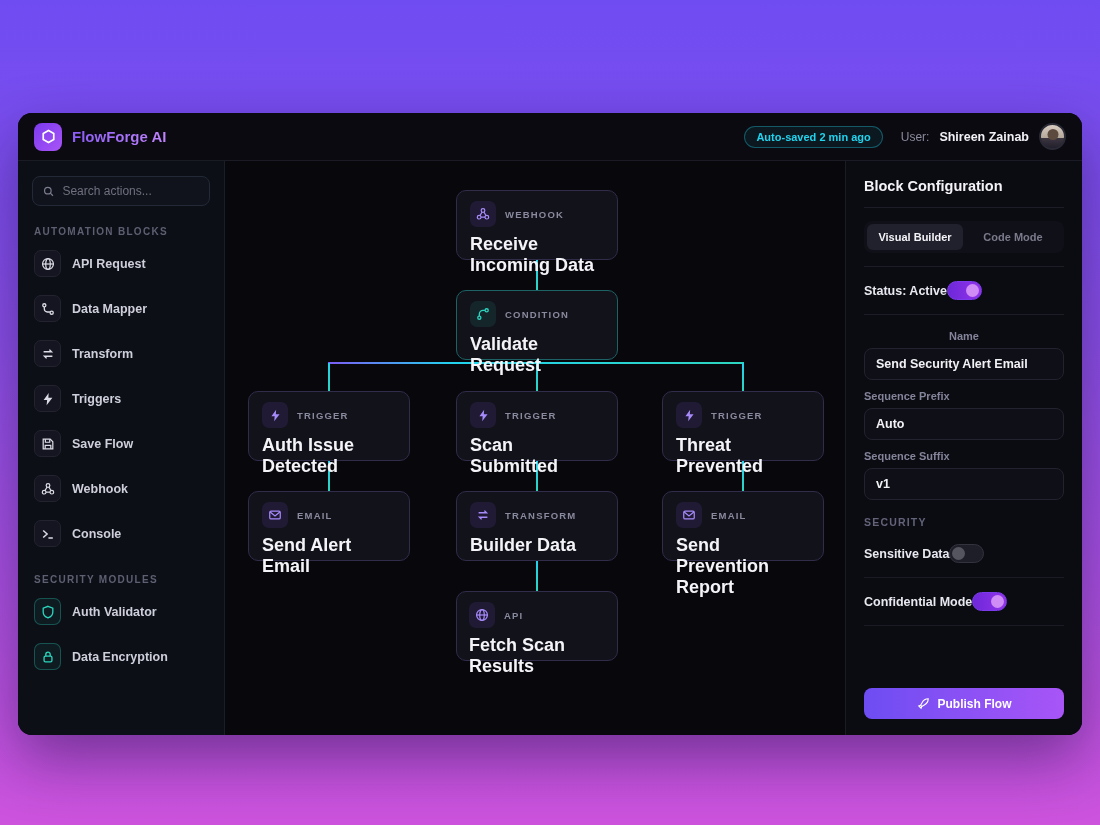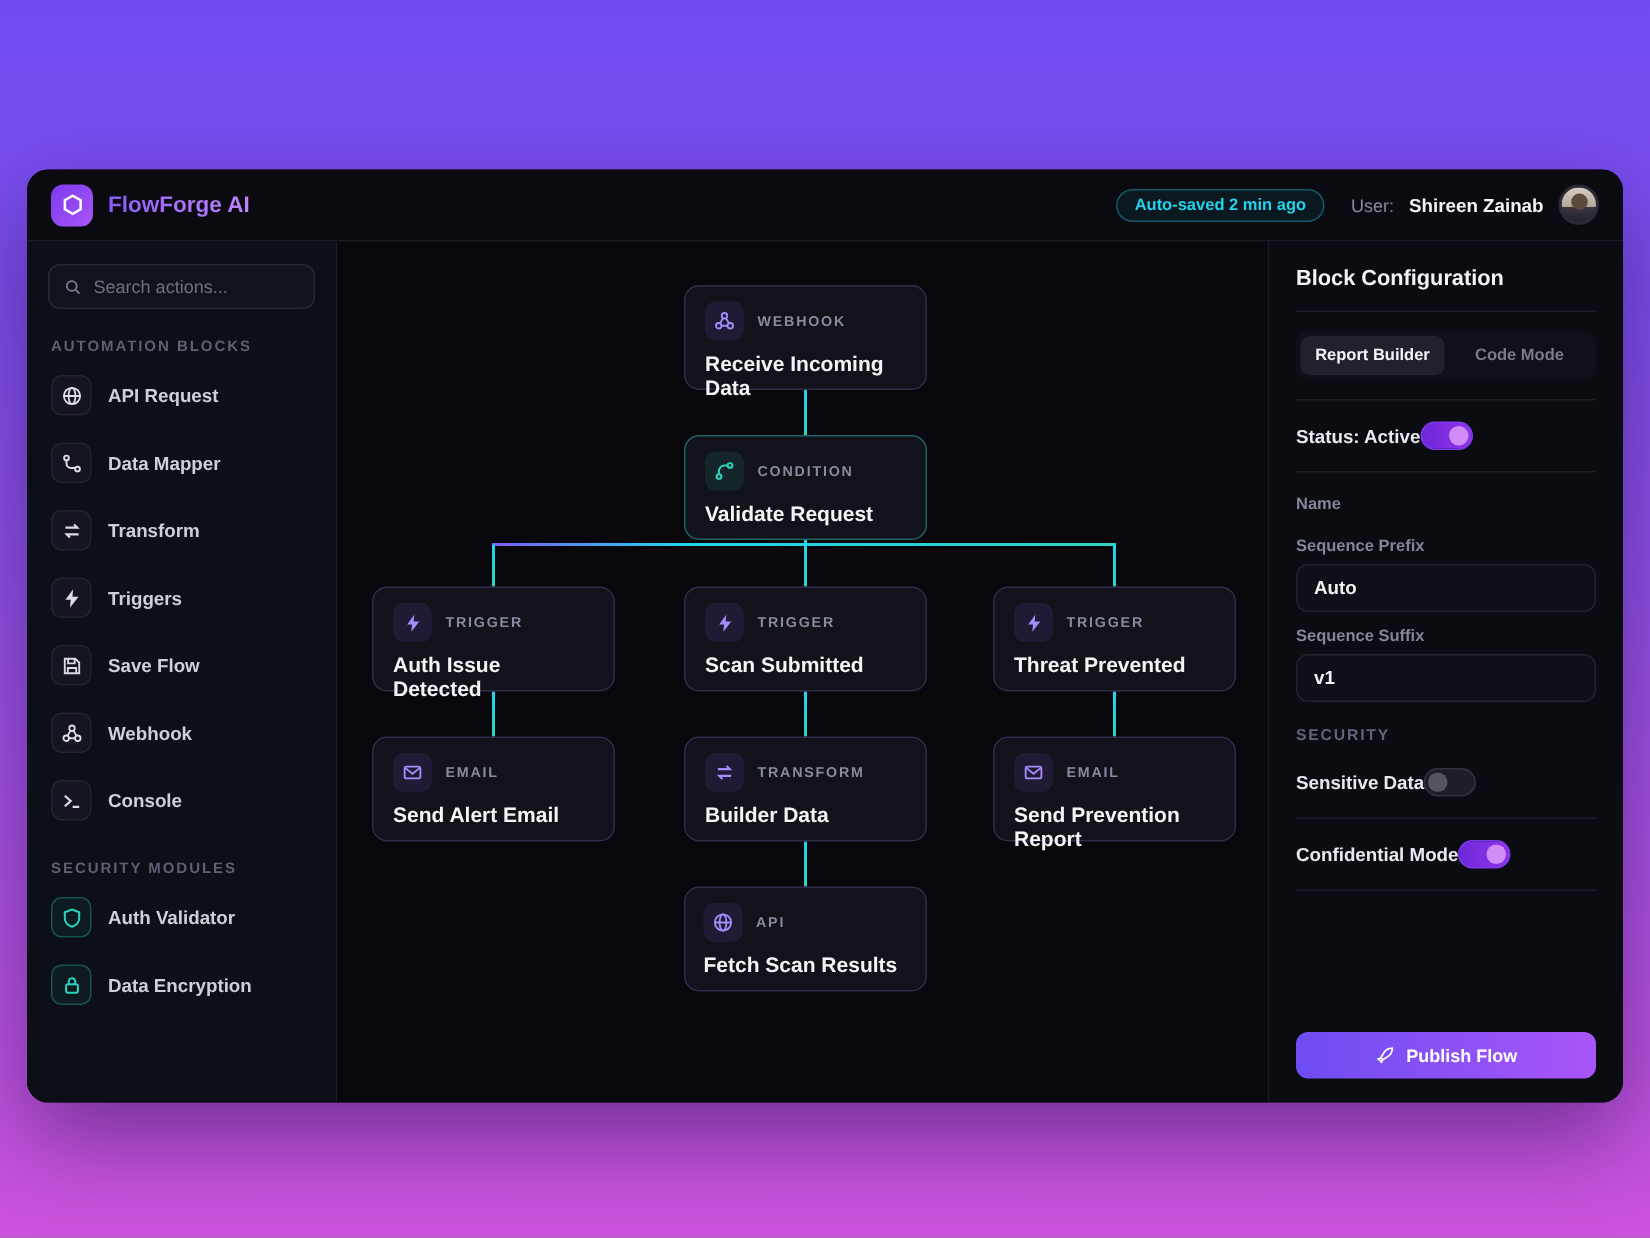--- a/index.html
+++ b/index.html
@@ -91,21 +91,21 @@
   }
   .node.teal { border-color:#1d6264; }
   .node-top { display:flex; align-items:center; gap:9px; }
   .node-ic {
     width:26px; height:26px; border-radius:7px;
     background:rgba(139,92,246,.12); color:#a78bfa;
     display:flex; align-items:center; justify-content:center;
   }
   .node.teal .node-ic { background:rgba(45,212,191,.1); color:#2dd4bf; }
   .node-type { font-size:9.5px; font-weight:bold; letter-spacing:1.2px; color:#8a8a9e; }
-  .node-title { font-size:14px; font-weight:bold; color:#f4f4f8; margin-top:7px; }
+  .node-title { font-size:18px; font-weight:bold; color:#f4f4f8; margin-top:7px; }
   .conn { position:absolute; background:linear-gradient(180deg,#22d3ee,#2dd4bf); width:2px; }
   .conn-h {
     position:absolute; height:2px;
     background:linear-gradient(90deg,#7c5cf6,#22d3ee 30%,#2dd4bf 100%);
   }
   
   .panel {
     width:237px; flex:0 0 237px; background:#0b0b12;
     border-left:1px solid #1b1b26; padding:17px 18px 16px;
     display:flex; flex-direction:column; overflow:hidden;
@@ -128,21 +128,21 @@
     width:35px; height:19px; border-radius:10px; position:relative; cursor:pointer;
     background:#1e1e28; border:1px solid #33333f;
   }
   .toggle .knob {
     position:absolute; top:2px; left:2px; width:13px; height:13px;
     border-radius:50%; background:#55555f;
   }
   .toggle.on { background:linear-gradient(90deg,#6d28d9,#9333ea); border-color:#7c3aed; }
   .toggle.on .knob { left:auto; right:2px; background:#cf8df5; }
   .field-label { font-size:11px; color:#84849a; font-weight:bold; margin:10px 0 6px; }
-  .field-label.first { margin-top:2px; }
+  .field-label.first { margin-top:2px;text-align:center; }
   .field input {
     width:100%; background:#0f0f17; border:1px solid #232330; border-radius:8px;
     color:#f1f1f6; font-size:12.5px; font-weight:bold; padding:8px 11px;
     font-family:"Liberation Sans", sans-serif; outline:none;
   }
   .sec-hdr {
     font-size:10.5px; font-weight:bold; letter-spacing:1.2px; color:#63637a;
     margin:16px 0 10px;
   }
   .mini-div { height:1px; background:#1b1b26; margin:8px 0; }
@@ -409,37 +409,38 @@
         </div>
         <div class="node-title">Fetch Scan Results</div>
       </div>
     </div>
 
     <div class="panel">
       <div class="panel-title">Block Configuration</div>
       <div class="divider"></div>
 
       <div class="tabs">
-        <div class="tab active">Report Builder</div>
+        <div class="tab active">Visual Builder</div>
         <div class="tab">Code Mode</div>
       </div>
 
       <div class="divider" style="margin-bottom:8px;"></div>
 
       <div class="row-toggle">
         <span class="row-label">Status: Active</span>
         <span class="toggle on">
             <span class="knob"></span>
           </span>
       </div>
 
       <div class="divider" style="margin-top:8px;"></div>
 
       <div class="field">
         <div class="field-label first">Name</div>
+        <input value="Send Security Alert Email" style="">
       </div>
       <div class="field">
         <div class="field-label">Sequence Prefix</div>
         <input value="Auto" style="">
       </div>
       <div class="field">
         <div class="field-label">Sequence Suffix</div>
         <input value="v1" style="">
       </div>
 

